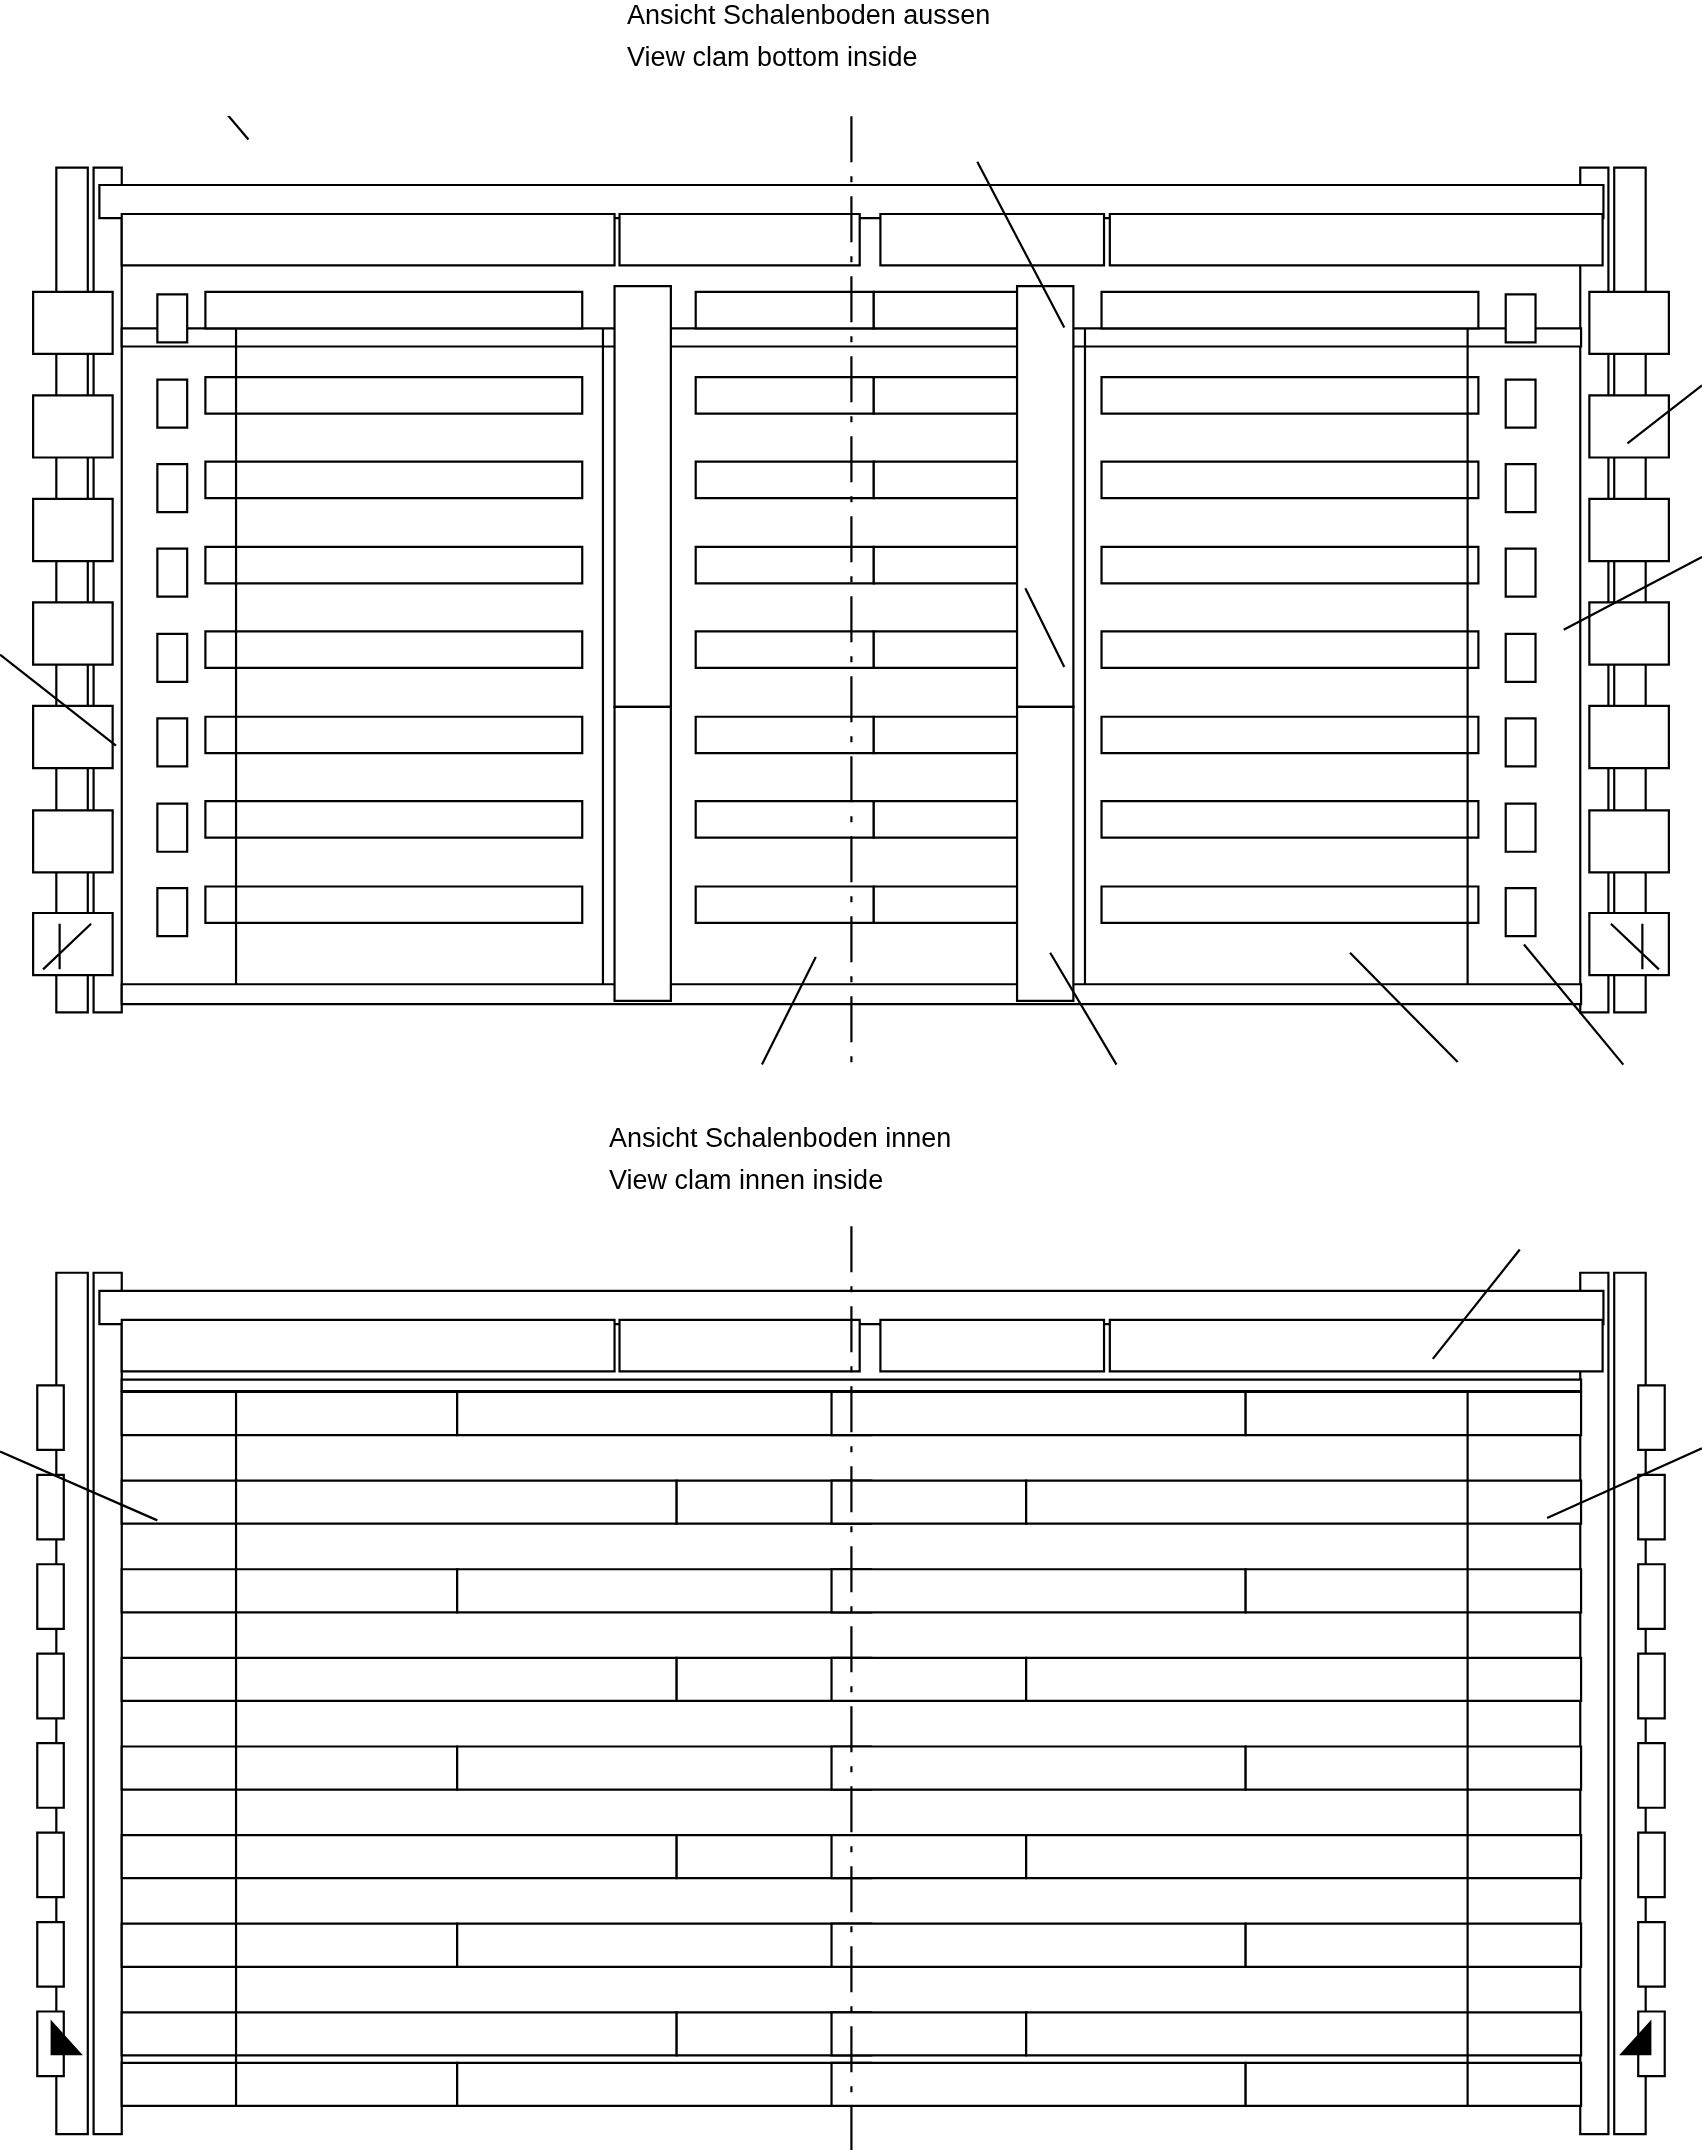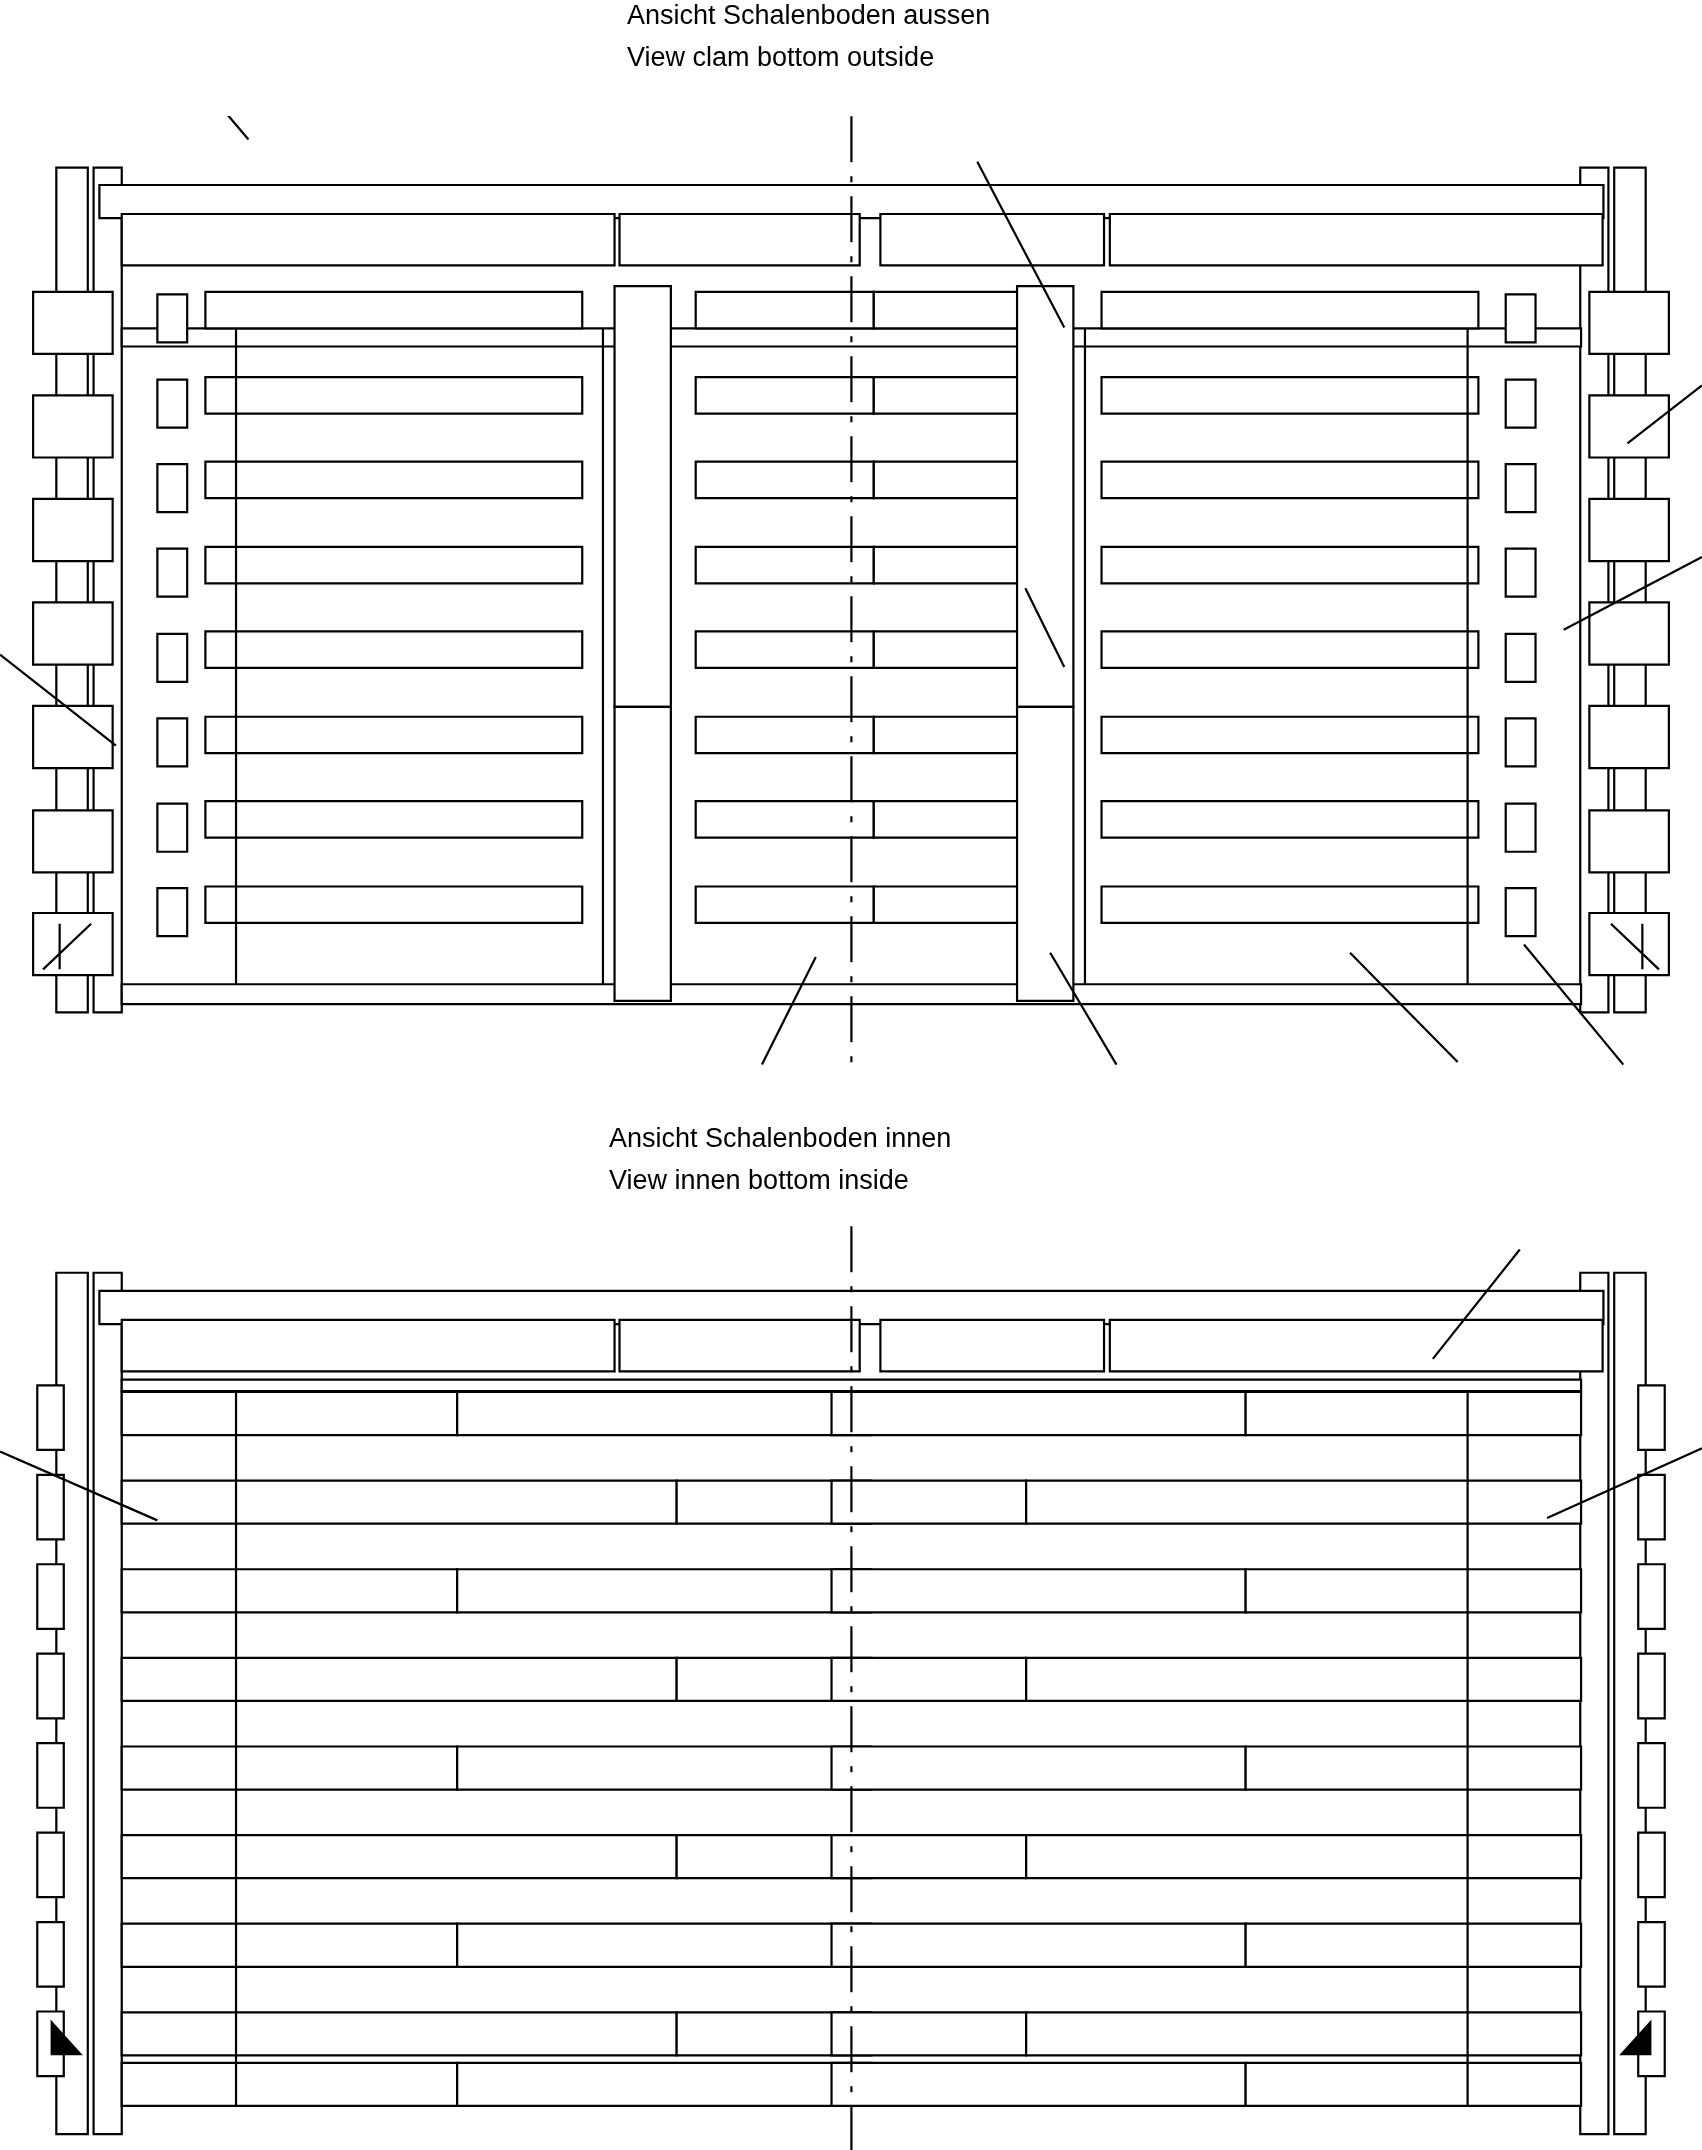--- a/index.html
+++ b/index.html
@@ -66,26 +66,26 @@
   .center { stroke: #000000; stroke-width: 2.2; fill: none; stroke-dasharray: 46 14 6 14; }
   .leader { stroke: #000000; stroke-width: 2.2; fill: none; }
 </style>
 </head>
 <body>
 
 <div class="drawing-root">
 
   <div class="title-block" id="title-top">
     <span class="line">Ansicht Schalenboden aussen</span>
-    <span class="line">View clam bottom outside</span>
+    <span class="line">View clam bottom inside</span>
   </div>
 
   <div class="title-block" id="title-bottom">
     <span class="line">Ansicht Schalenboden innen</span>
-    <span class="line">View innen bottom inside</span>
+    <span class="line">View clam innen inside</span>
   </div>
 
   <svg class="view" id="view-outside" viewBox="0 0 2055 1150">
 
     <rect class="panel" x="68" y="62" width="38" height="1020"></rect>
     <rect class="panel" x="113" y="62" width="34" height="1020"></rect>
 
     <rect class="panel" x="1908" y="62" width="34" height="1020"></rect>
     <rect class="panel" x="1949" y="62" width="38" height="1020"></rect>
 

